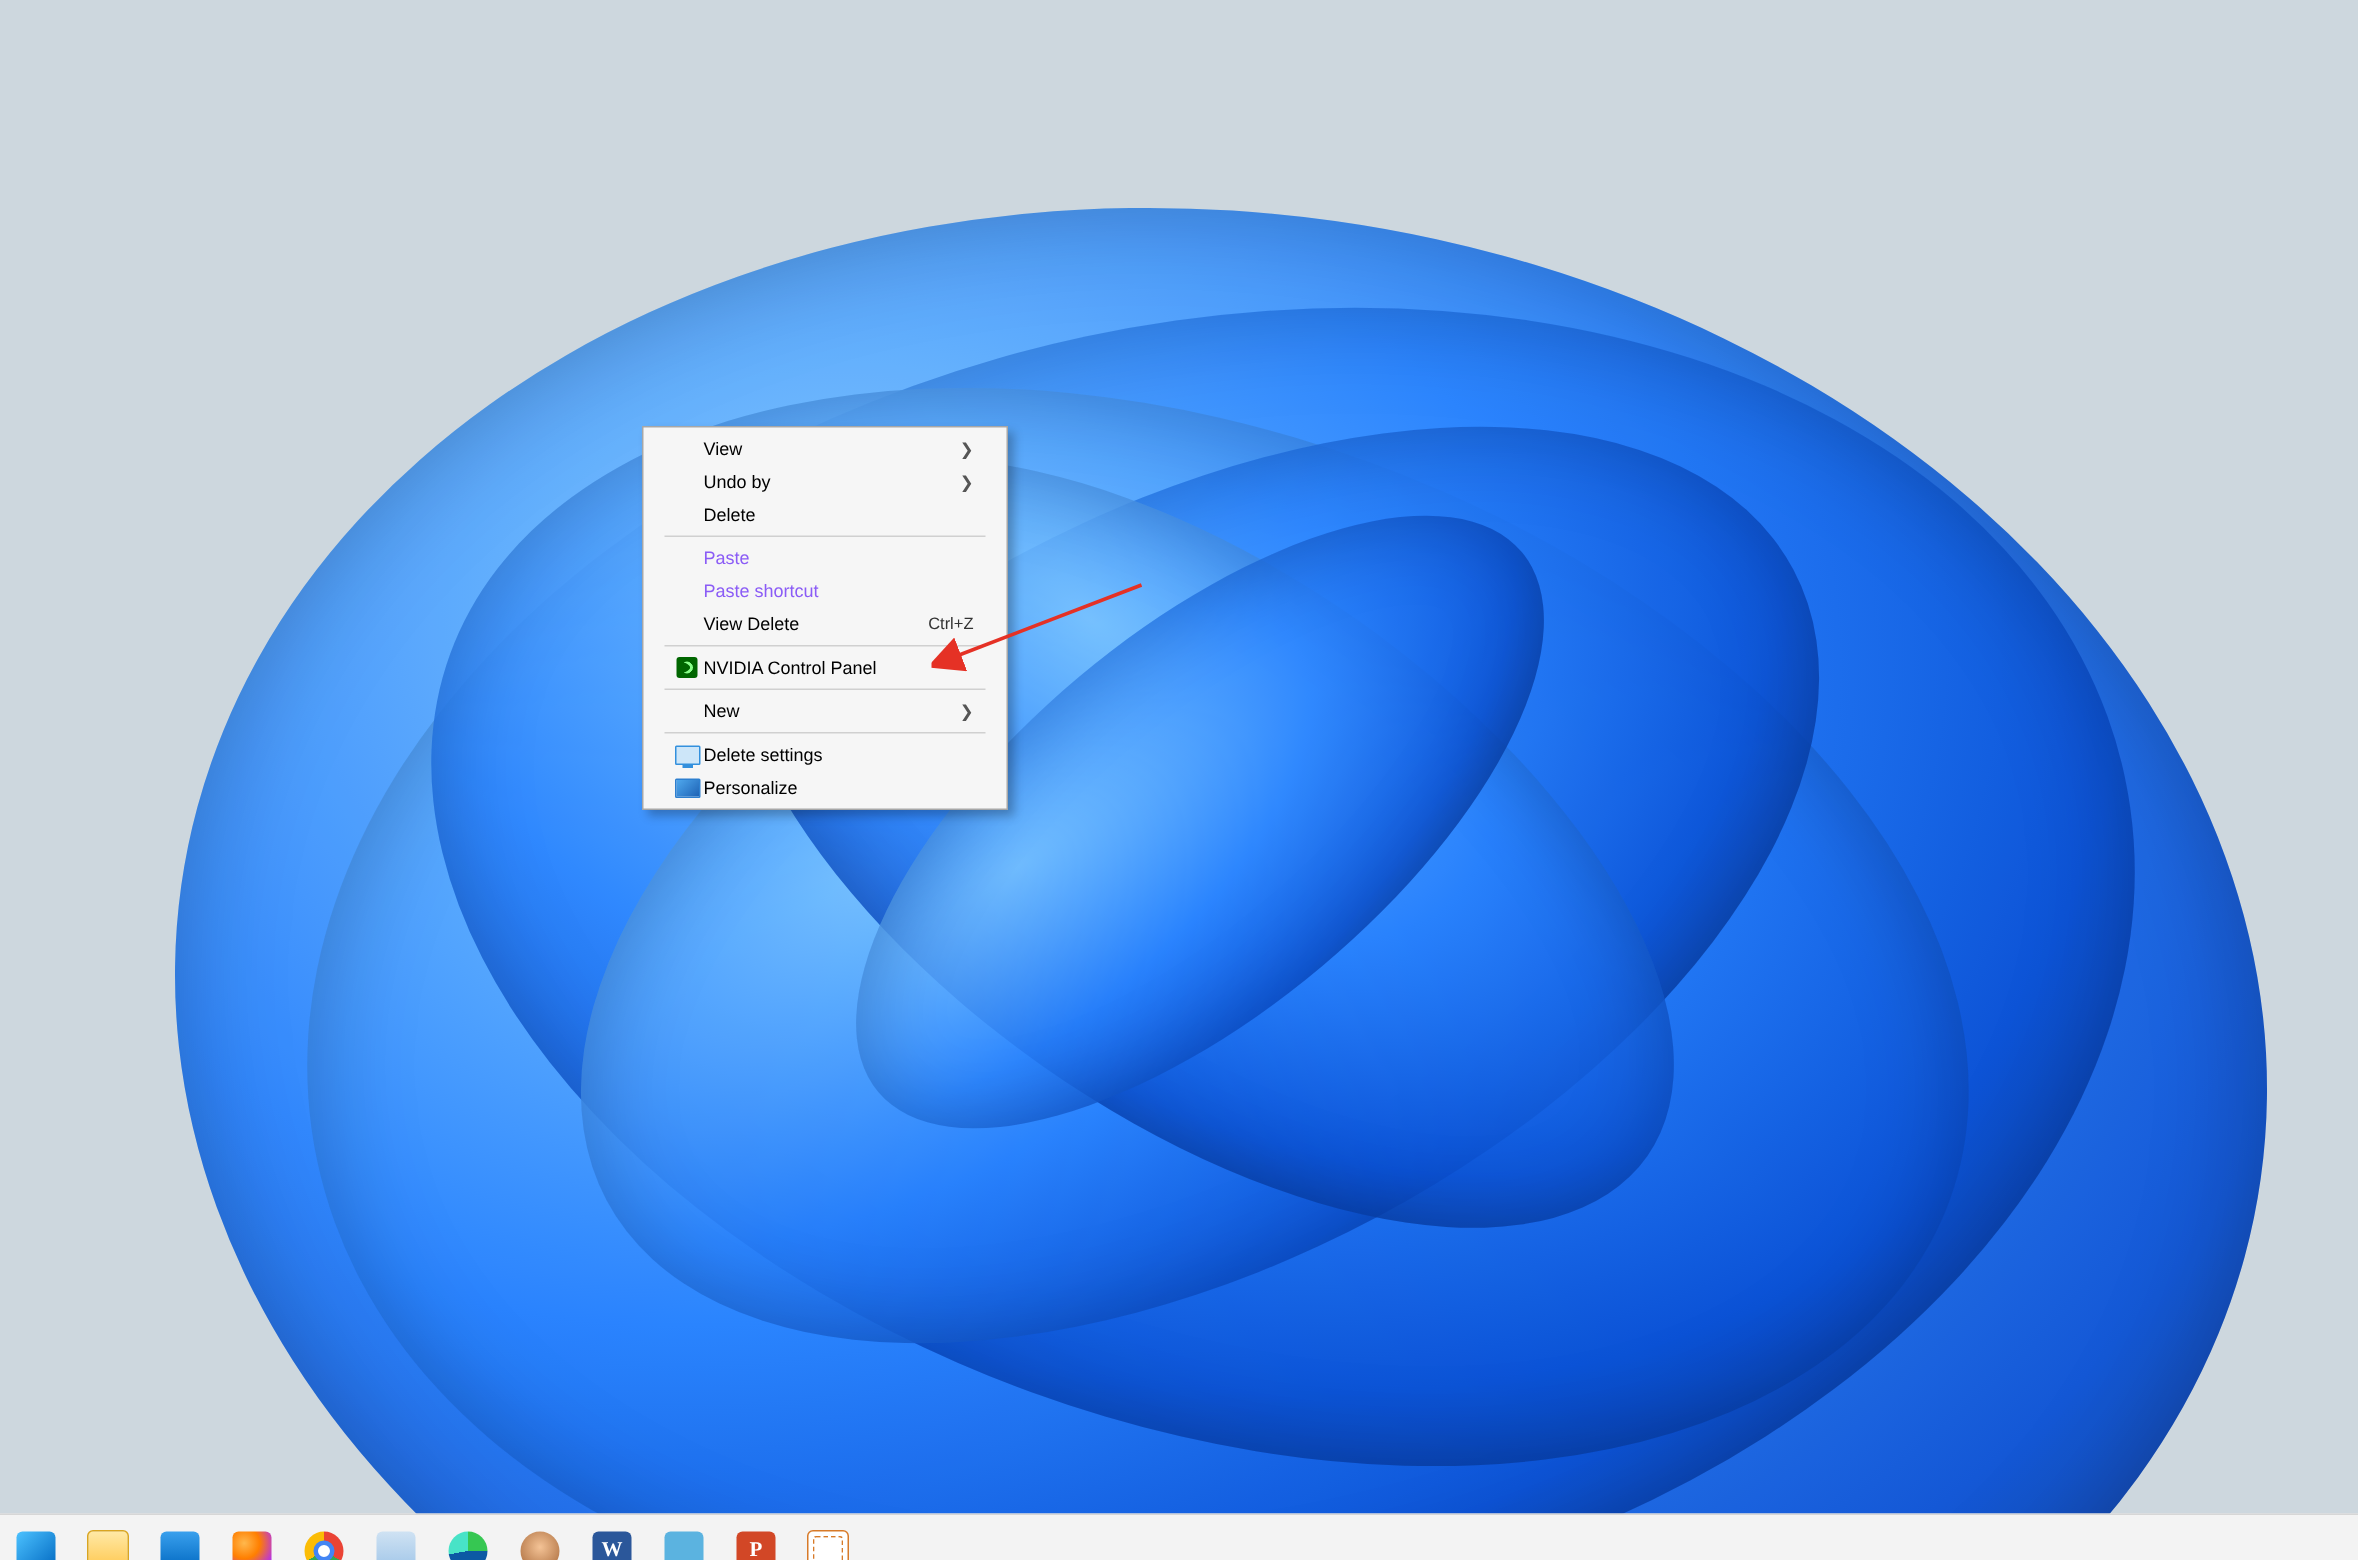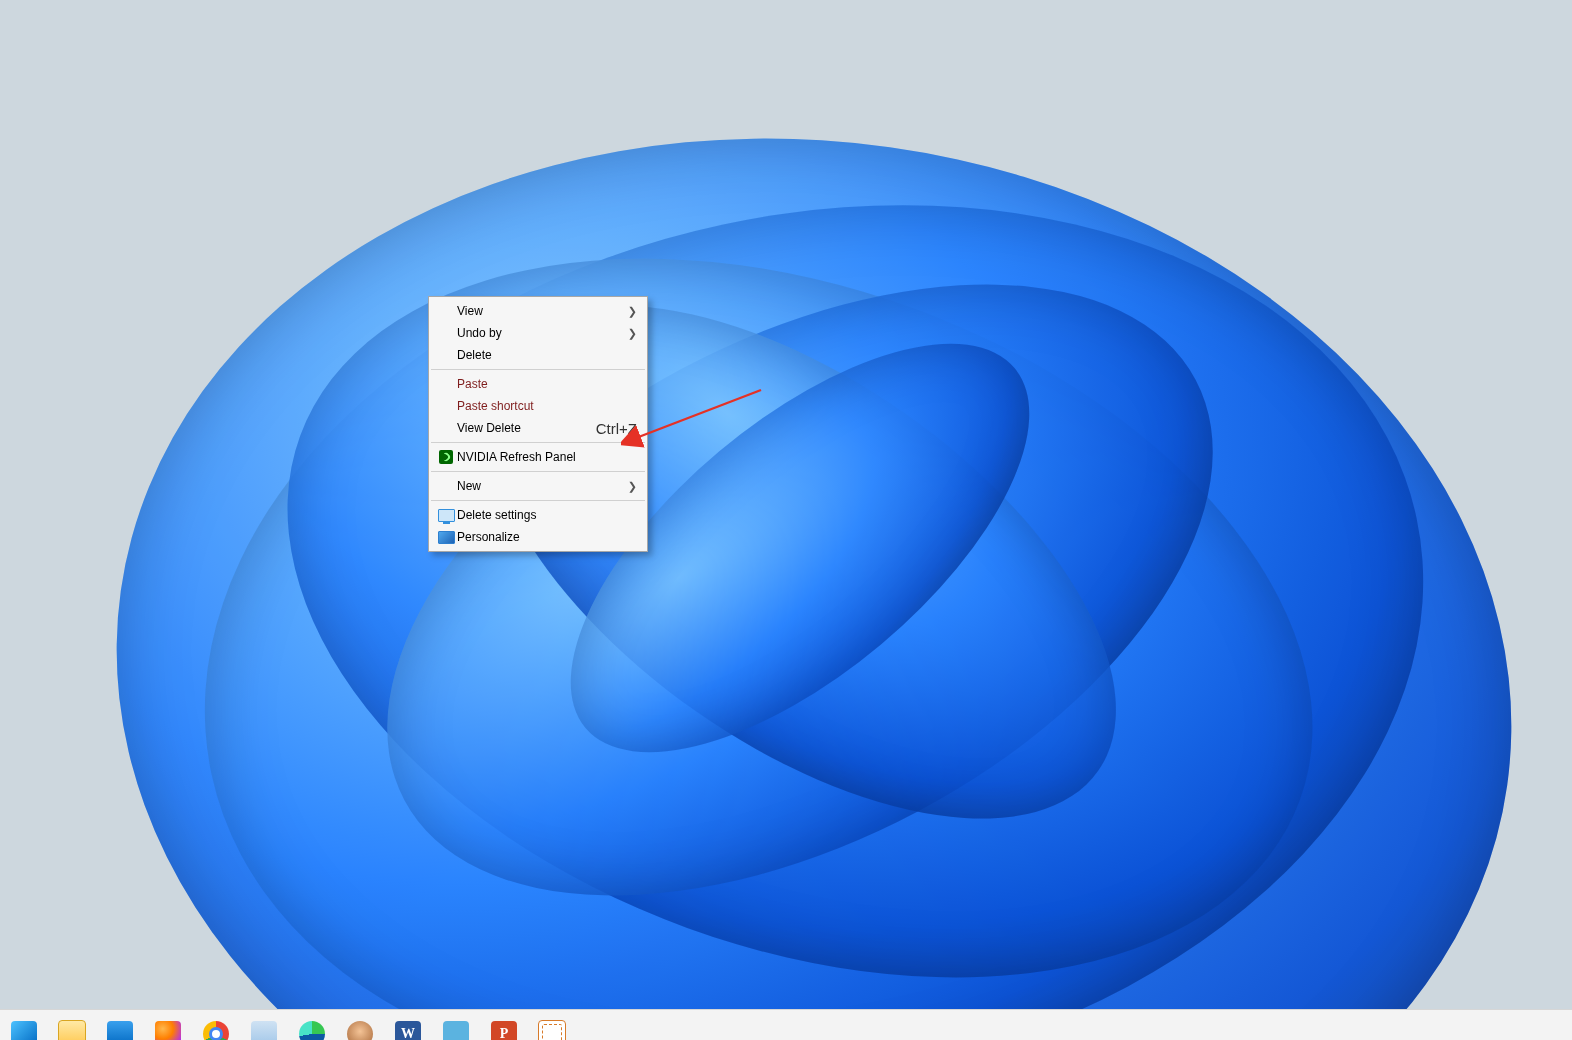--- a/index.html
+++ b/index.html
@@ -38,45 +38,45 @@
   .bloom .p2 { width: 88%; height: 88%; left:6%;  top:3%;  transform: rotate(-12deg) scaleY(.70); opacity:.90;}
   .bloom .p3 { width: 76%; height: 76%; left:11%; top:7%;  transform: rotate(20deg)  scaleY(.62); opacity:.88;}
   .bloom .p4 { width: 64%; height: 64%; left:17%; top:11%; transform: rotate(-28deg) scaleY(.56); opacity:.85;}
   .bloom .p5 { width: 52%; height: 52%; left:23%; top:15%; transform: rotate(35deg)  scaleY(.50); opacity:.82;}
   .bloom .p6 { width: 40%; height: 40%; left:29%; top:20%; transform: rotate(-40deg) scaleY(.45); opacity:.80;}
 
   
   .context-menu {
     position: absolute;
     left: 428px;
-    top: 296px;
+    top: 284px;
     width: 218px;
     background: #f6f6f6;
     border: 1px solid #a7a7a7;
     box-shadow: 4px 4px 6px rgba(0,0,0,0.25);
-    padding: 3px 0;
+    padding: 3px 12px;
   }
   .menu-item {
     display: flex;
     align-items: center;
     height: 22px;
     padding: 0 10px 0 6px;
     white-space: nowrap;
     position: relative;
   }
   .menu-item .icon-slot {
     width: 22px;
     display: flex;
     justify-content: center;
     align-items: center;
   }
   .menu-item .label   { flex: 1; }
-  .menu-item .shortcut{ color:#333; font-size:15px; padding-left:10px;}
+  .menu-item .shortcut{ color:#333; font-size:11px; padding-left:10px;}
   .menu-item .chev    { color:#555; font-size:11px; padding-left:10px;}
-  .menu-item.disabled { color:#7f1d1d; }
+  .menu-item.disabled { color:#8b5cf6; }
   .menu-sep {
     height: 0;
     margin: 3px 2px;
     border-top: 1px solid #d0d0d0;
   }
 
   
   .ic-nvidia {
     width: 14px; height: 14px;
     background:#060;
@@ -212,21 +212,21 @@
     <span class="label">View Delete</span>
     <span class="shortcut">Ctrl+Z</span>
   </div>
 
   <div class="menu-sep"></div>
 
   <div class="menu-item">
     <span class="icon-slot">
         <span class="ic-nvidia"></span>
       </span>
-    <span class="label">NVIDIA Refresh Panel</span>
+    <span class="label">NVIDIA Control Panel</span>
   </div>
 
   <div class="menu-sep"></div>
 
   <div class="menu-item">
     <span class="icon-slot"></span>
     <span class="label">New</span>
     <span class="chev">❯</span>
   </div>
 

